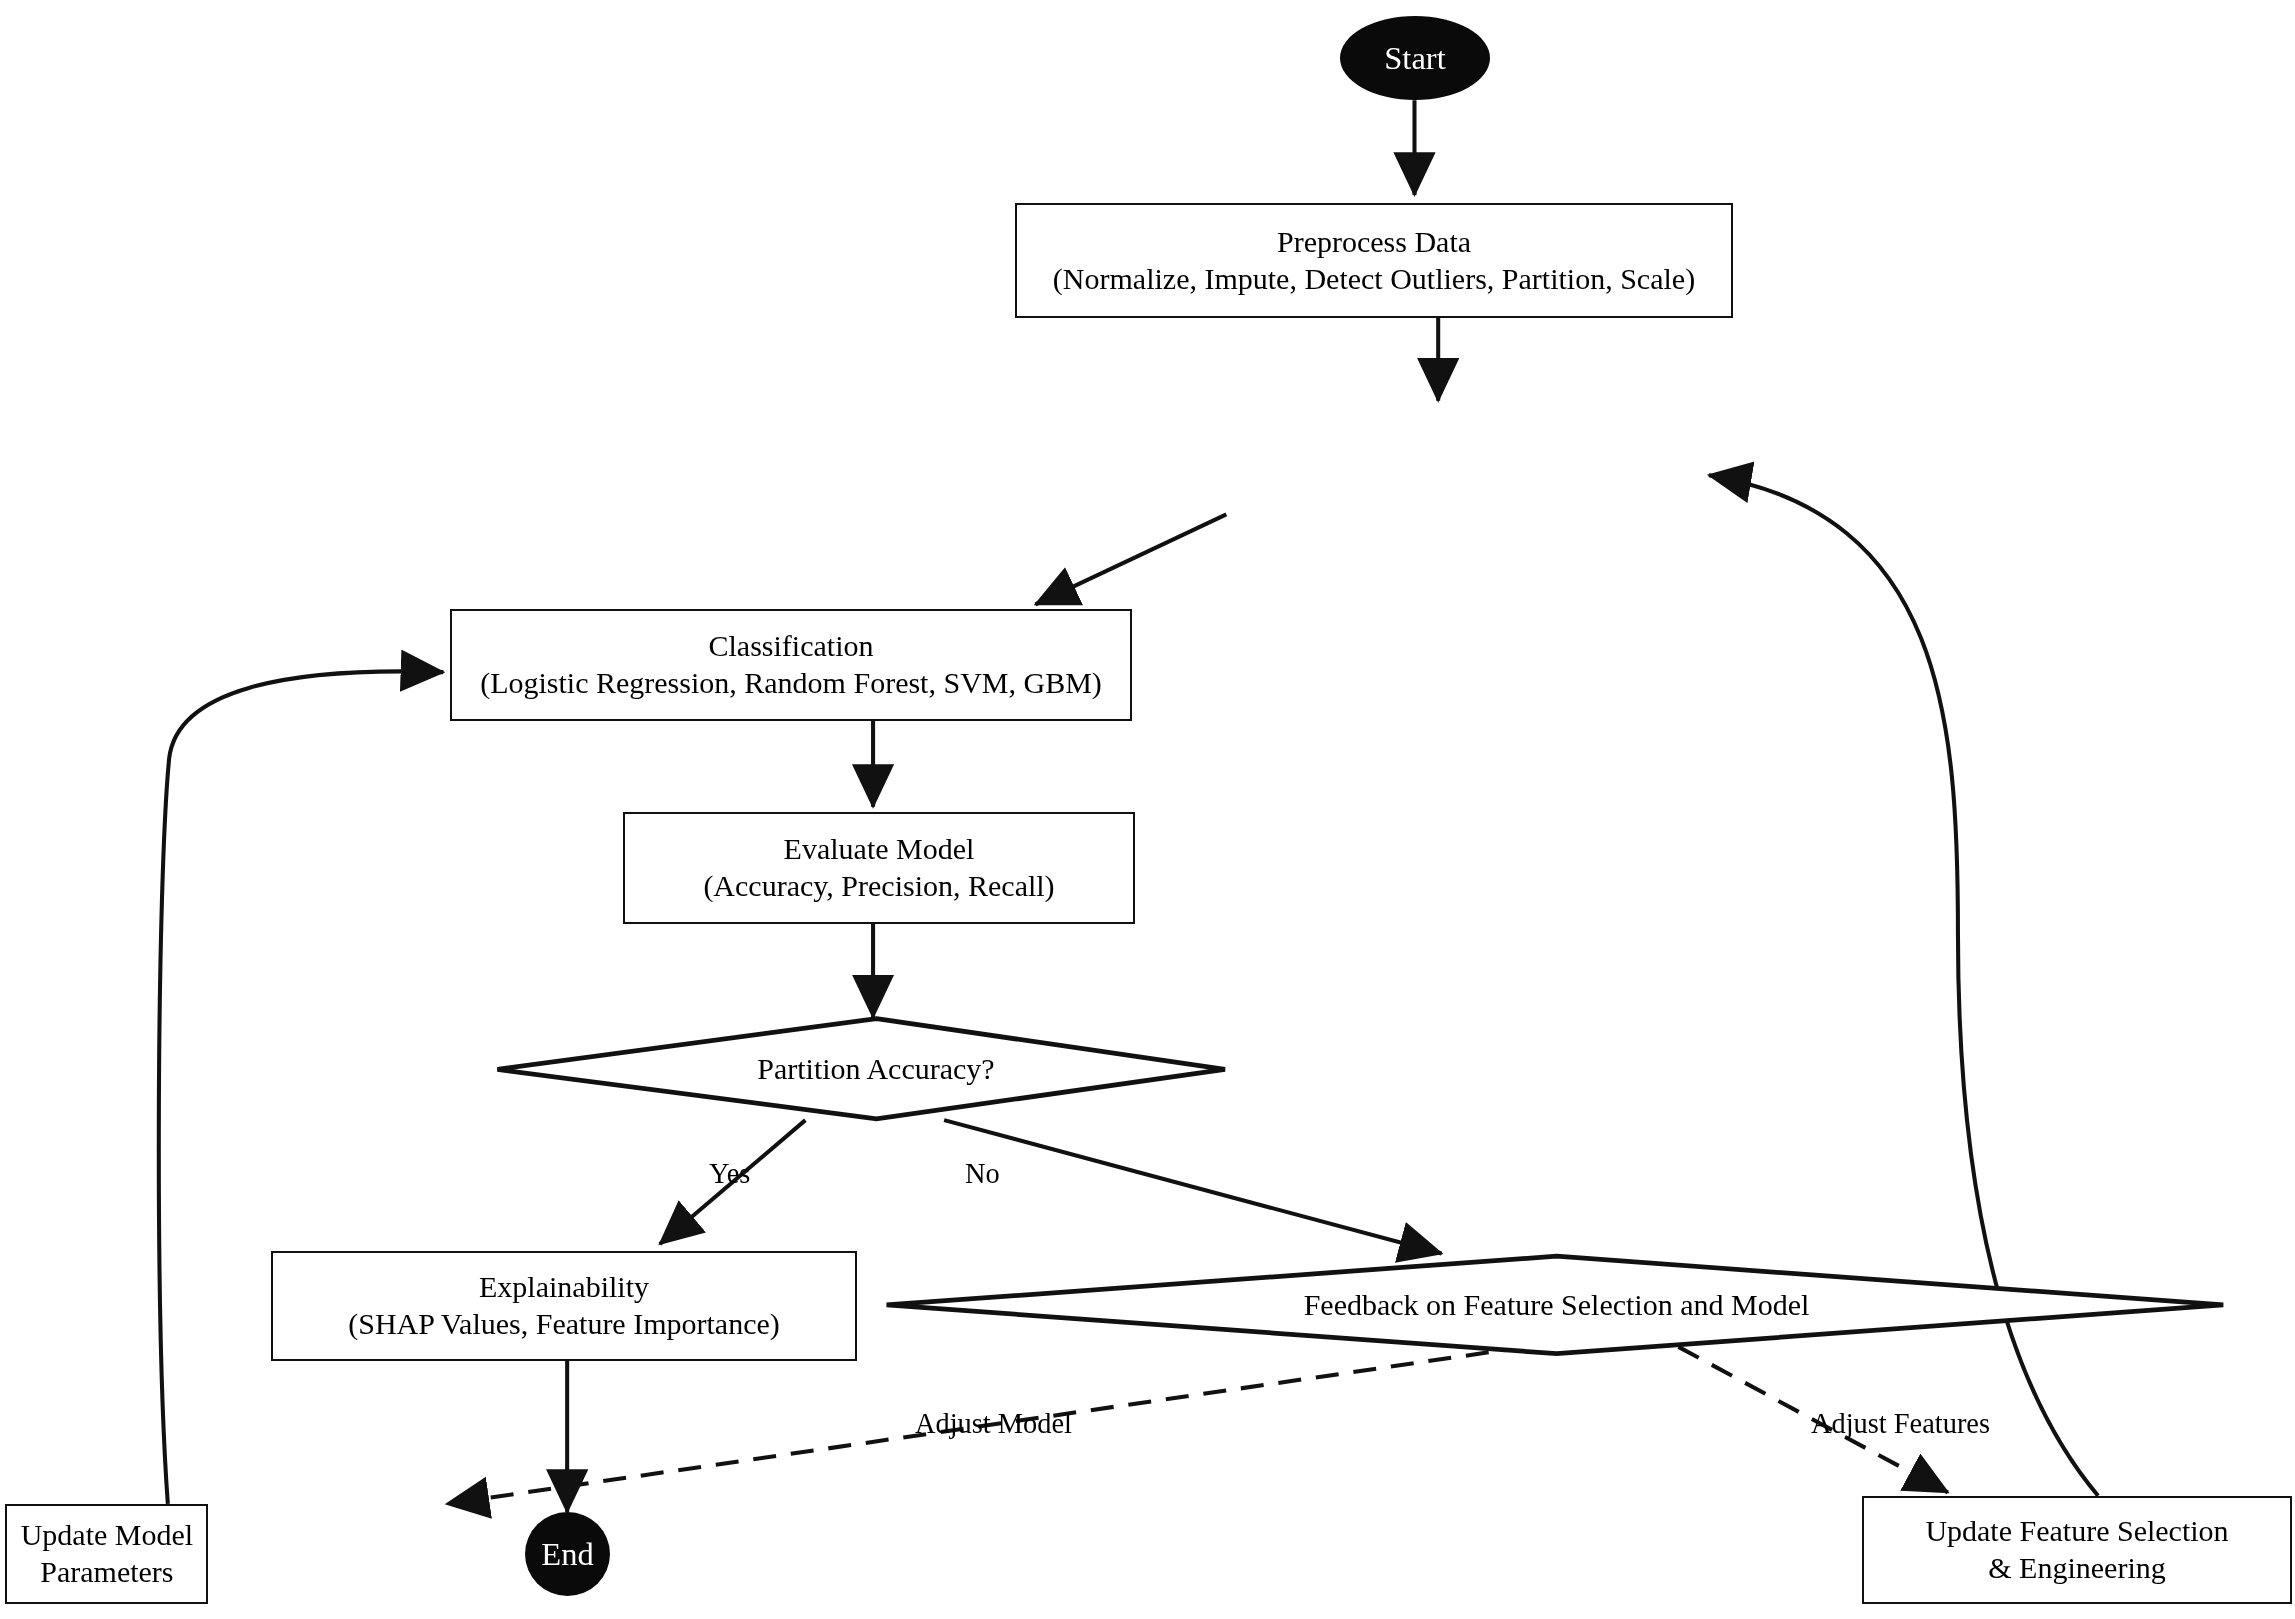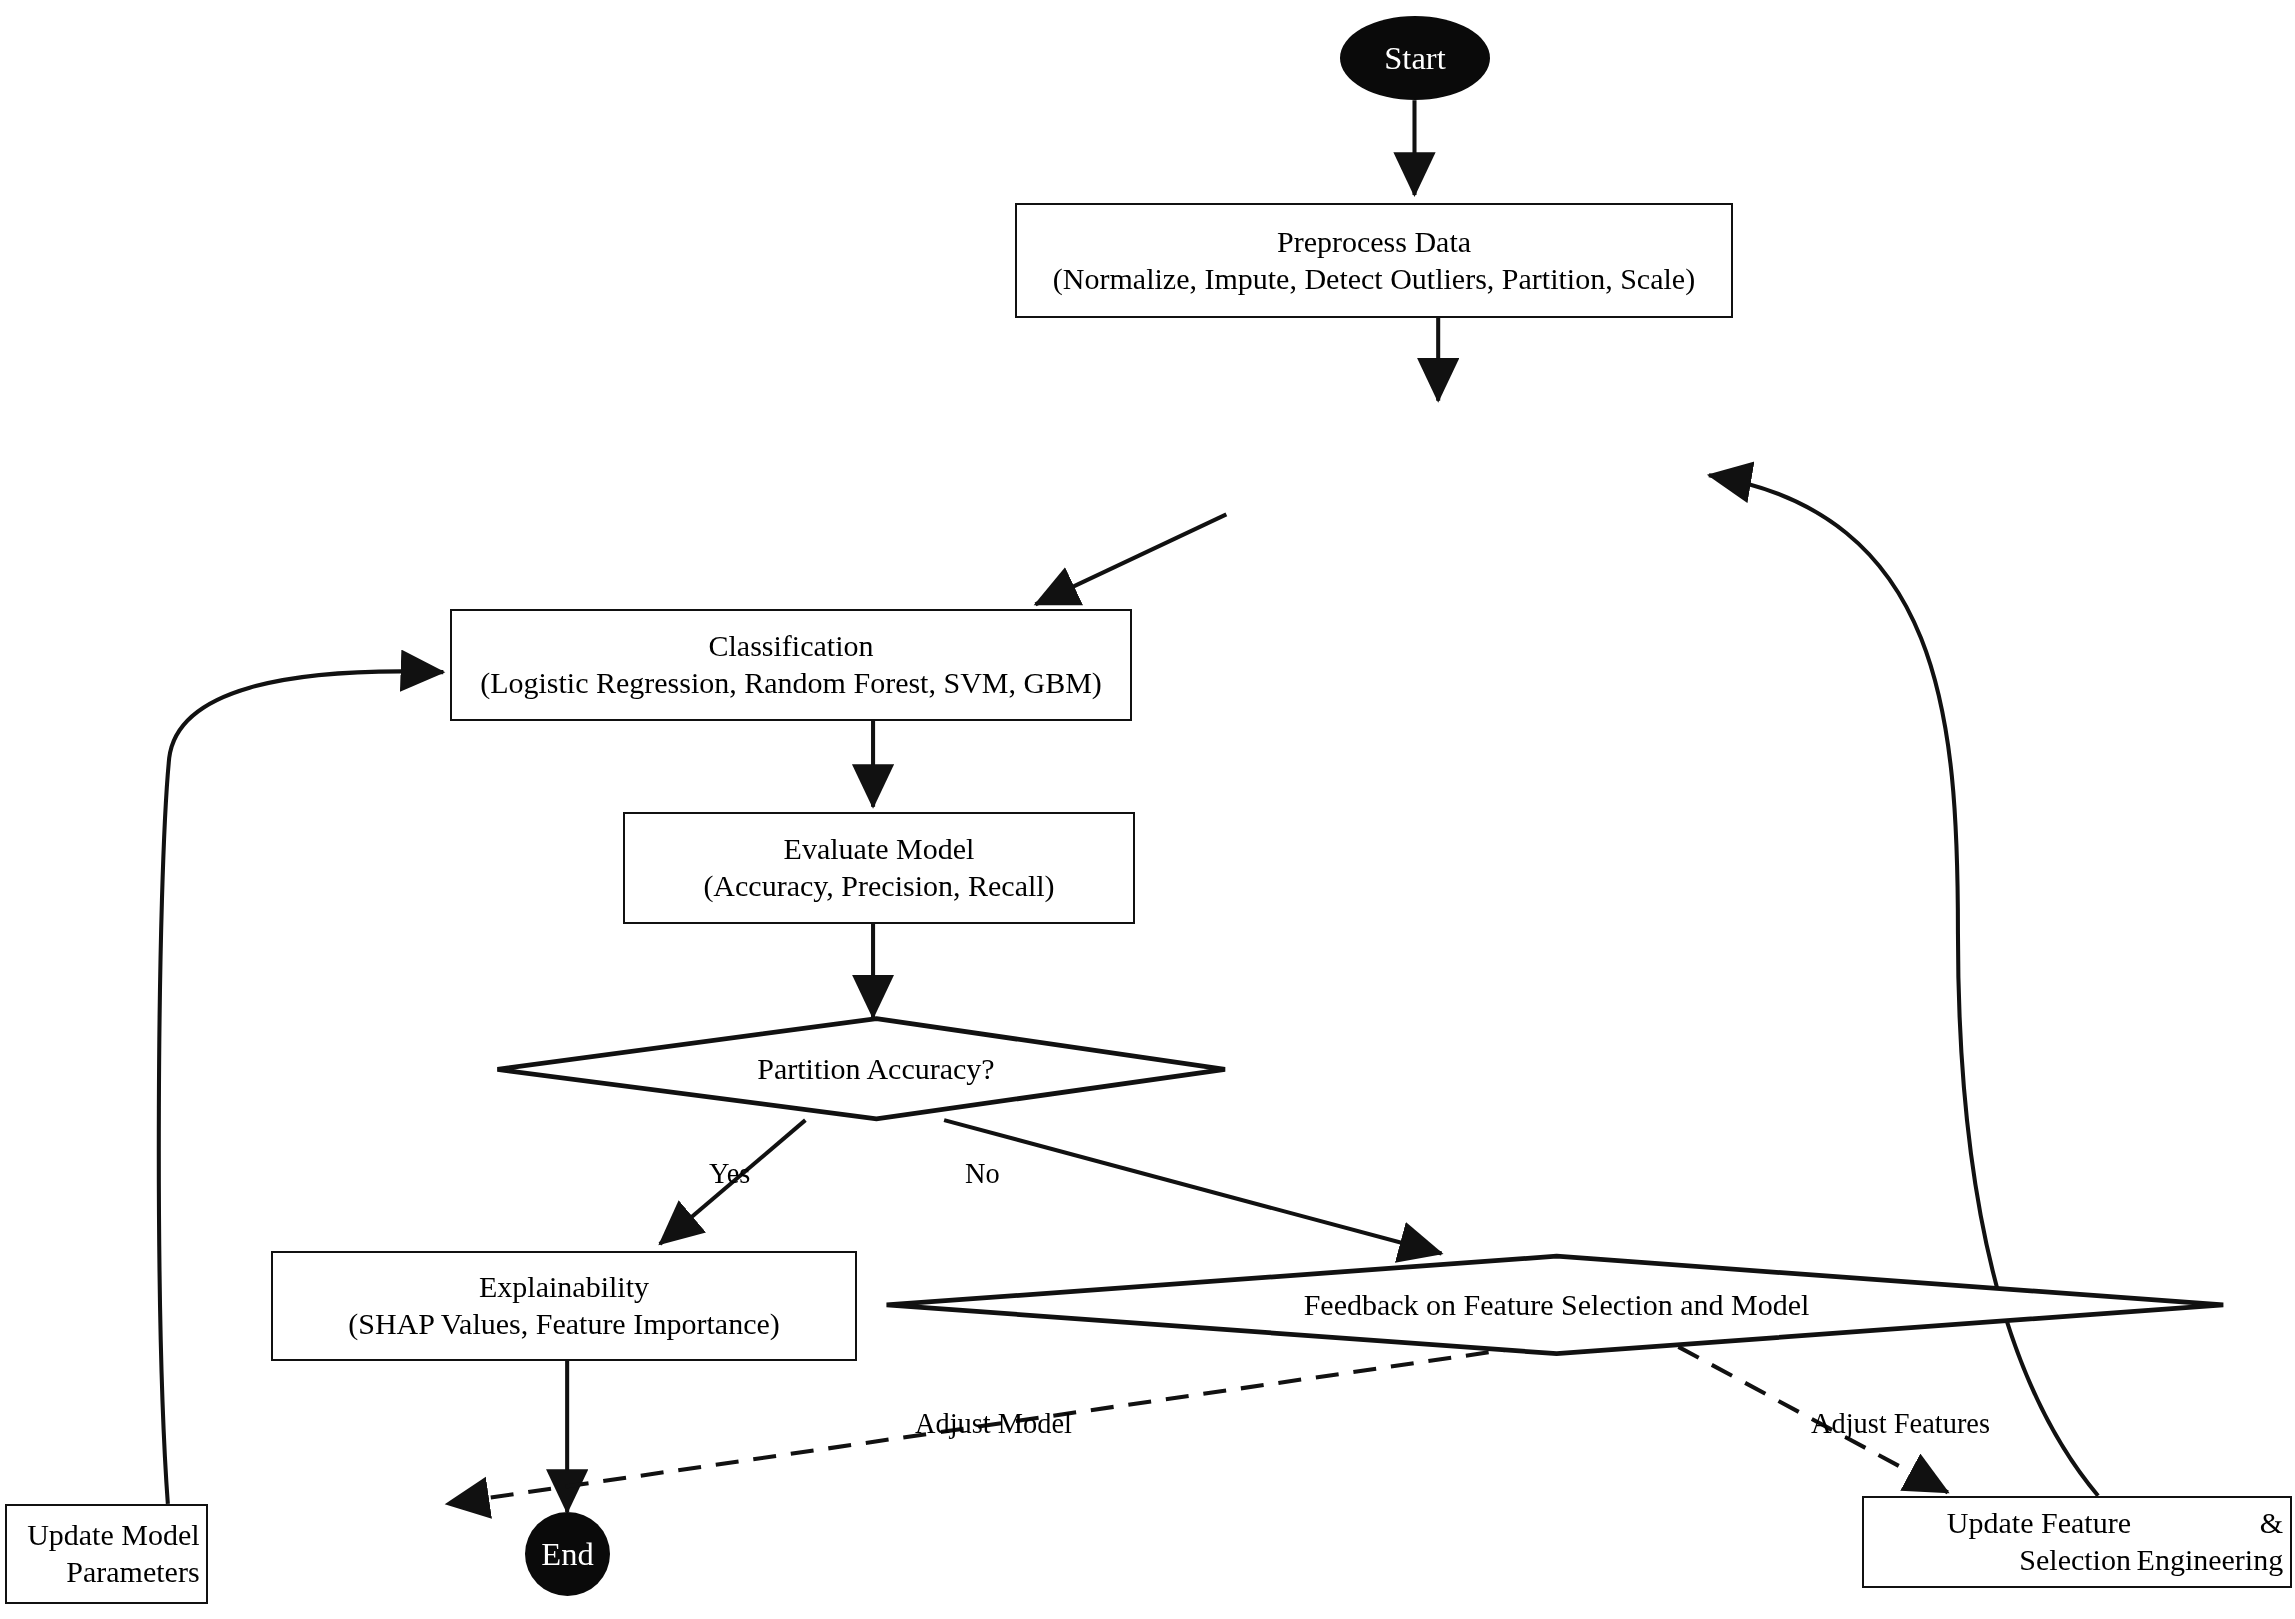--- a/index.html
+++ b/index.html
@@ -5,21 +5,21 @@
   html,body{margin:0;padding:0;background:#ffffff;}
   #stage{
     position:relative;
     width:2295px;
     height:1619px;
     background:#ffffff;
     font-family:"Liberation Serif","DejaVu Serif",serif;
     overflow:hidden;
   }
   #edges{position:absolute;left:0;top:0;width:2295px;height:1619px;}
-  .node{position:absolute;box-sizing:border-box;display:flex;align-items:center;justify-content:center;text-align:right;}
+  .node{position:absolute;box-sizing:border-box;display:flex;align-items:center;justify-content:center;text-align:center;}
   .box{
     border:2.7px solid #111111;
     background:#ffffff;
     line-height:1.22;
     font-size:30px;
     color:#000000;
     padding:2.7px 6.8px;
   }
   .term{
     background:#0a0a0a;
@@ -133,19 +133,19 @@
   </div>
 
   <div class="node box" style="left:5.4px;top:1504px;width:203px;height:100px;">
     <span>Update Model Parameters</span>
   </div>
 
   <div class="node term" style="left:525px;top:1512px;width:85px;height:84px;">
     <span>End</span>
   </div>
 
-  <div class="node box" style="left:1862px;top:1496px;width:430px;height:92px;font-family:Liberation Serif, serif;">
+  <div class="node box" style="left:1862px;top:1496px;width:430px;height:108px;flex-direction:column;font-family:Liberation Serif, serif;">
     <span class="nl">Update Feature Selection</span>
     <span class="nl">&amp; Engineering</span>
   </div>
 
 </div>
 
 
 </body></html>

